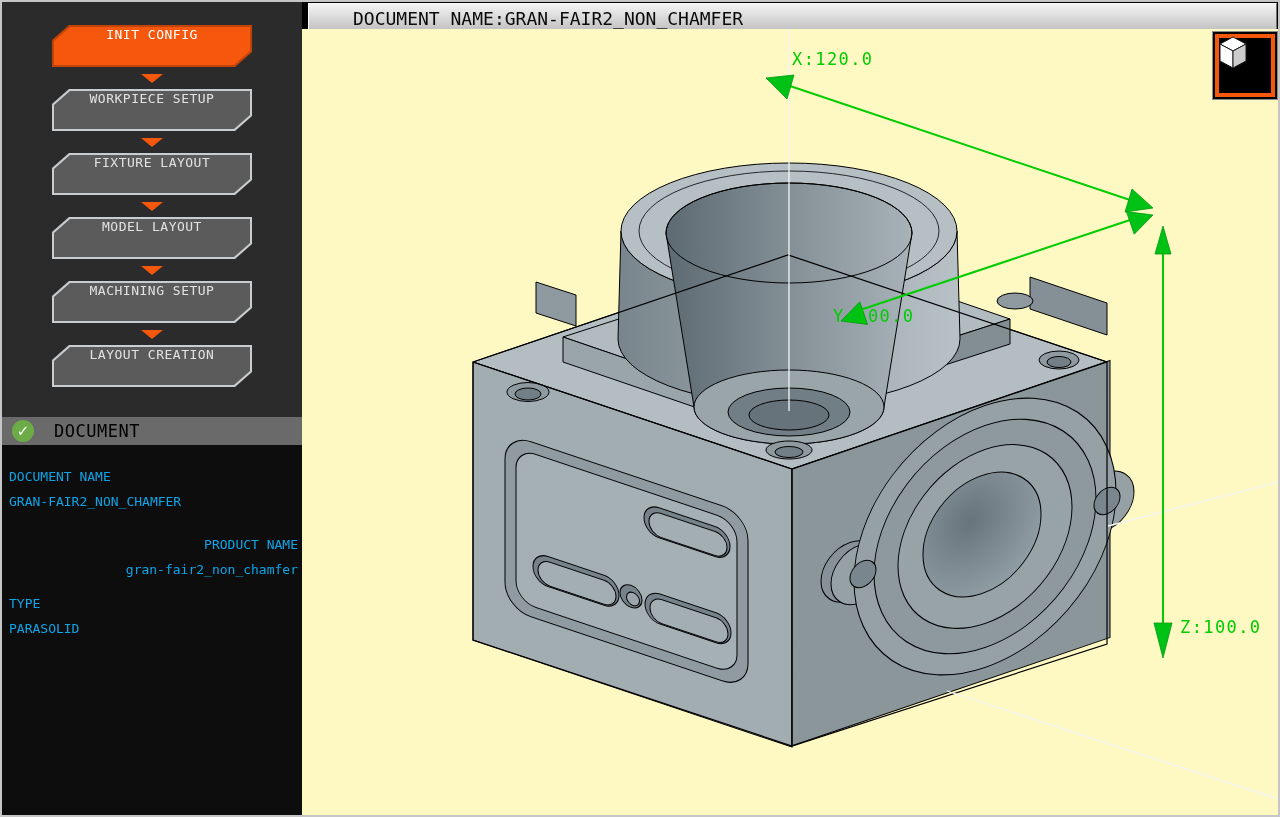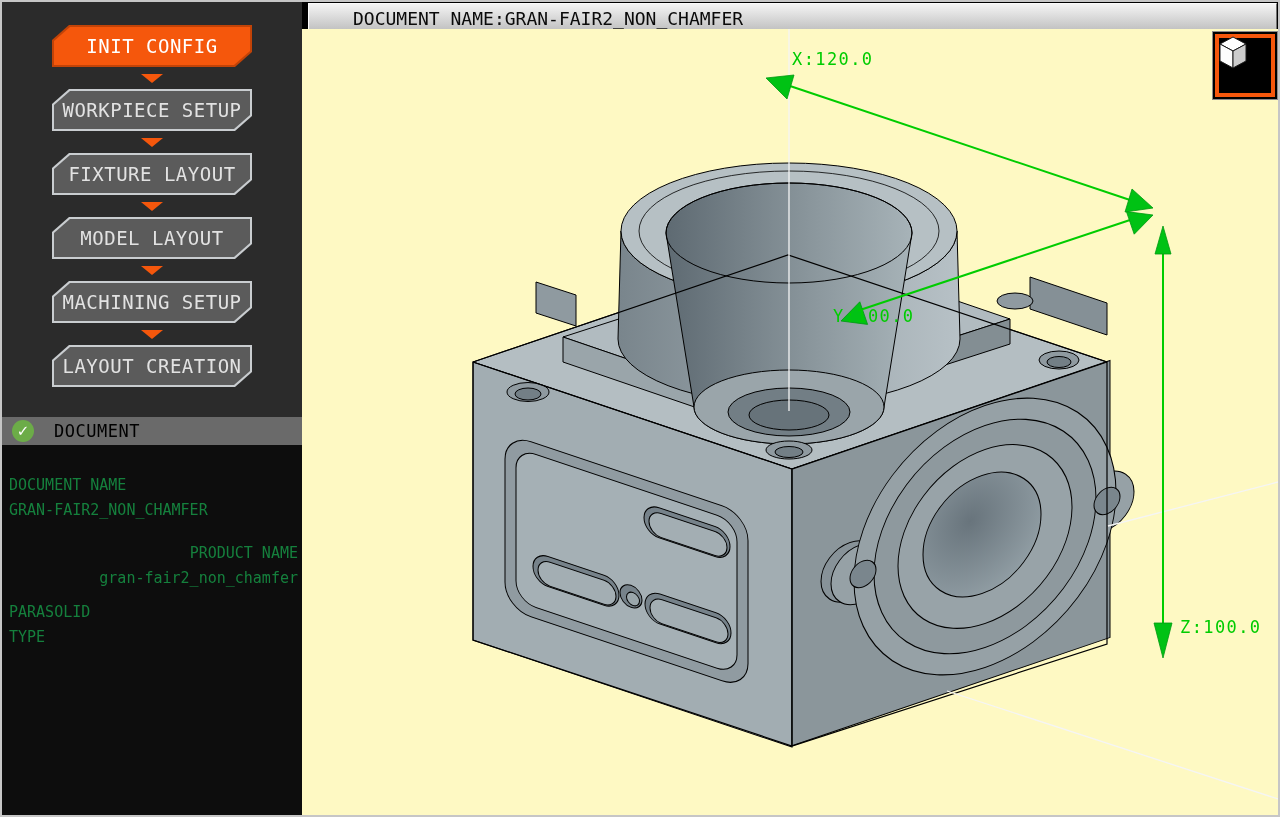--- a/index.html
+++ b/index.html
@@ -8,34 +8,34 @@
   .window{position:relative;width:1280px;height:817px;border:2px solid #c6c6c6;background:#000;overflow:hidden;}
 
   
   .sidebar{position:absolute;left:0;top:0;width:300px;height:100%;background:#2b2b2b;}
   .flow{padding-top:23px;}
   .step{position:relative;width:200px;height:42px;margin:0 auto;}
   .step .bg{position:absolute;inset:0;background:#c9cdd0;
     clip-path:polygon(17px 0,100% 0,100% calc(100% - 15px),calc(100% - 17px) 100%,0 100%,0 15px);}
   .step .inner{position:absolute;inset:2px;background:#5b5b5b;color:#e2e2e2;
     clip-path:polygon(16px 0,100% 0,100% calc(100% - 14px),calc(100% - 16px) 100%,0 100%,0 14px);
-    display:flex;align-items:center;justify-content:center;font-size:19px;letter-spacing:.5px;white-space:nowrap;}
+    display:flex;align-items:flex-start;justify-content:center;font-size:13px;letter-spacing:.5px;white-space:nowrap;}
   .step.active .bg{background:#c24307;}
   .step.active .inner{background:#f5570c;color:#ffffff;}
   .flow-arrow{width:0;height:0;margin:7px auto 6px auto;
     border-left:11px solid transparent;border-right:11px solid transparent;border-top:9px solid #f5570c;}
 
   .doc-header{position:absolute;left:0;right:0;top:415px;height:28px;background:#6a6a6a;
     display:flex;align-items:center;}
   .check{width:22px;height:22px;border-radius:50%;background:#6cac48;color:#fff;margin-left:10px;
     display:flex;align-items:center;justify-content:center;font-size:15px;font-weight:bold;
     font-family:"DejaVu Sans",sans-serif;}
   .doc-header-label{color:#000000;font-size:17px;margin-left:20px;letter-spacing:.5px;}
-  .doc-info{position:absolute;left:0;right:0;top:443px;bottom:0;background:#0d0d0d;color:#15803d;
-    padding:28px 4px 0 7px;font-size:15px;}
+  .doc-info{position:absolute;left:0;right:0;top:443px;bottom:0;background:#0d0d0d;color:#0ea5e9;
+    padding:19px 4px 0 7px;font-size:13px;}
   .doc-field{margin-bottom:18px;}
   .doc-field.tight{margin-bottom:9px;text-align:right;}
   .doc-field div{line-height:25px;white-space:nowrap;}
 
   
   .main{position:absolute;left:300px;top:0;right:0;bottom:0;background:#000;}
   .titlebar{position:absolute;left:6px;right:1px;top:1px;height:30px;
     background:linear-gradient(#f4f4f4,#bdbdbd);
     border:1px solid #707070;border-top-color:#fbfbfb;border-left-color:#fbfbfb;
     display:flex;align-items:center;padding-left:44px;font-size:18px;color:#0a0a0a;white-space:nowrap;}
@@ -111,22 +111,22 @@
     <div class="doc-info">
       <div class="doc-field">
         <div>DOCUMENT NAME</div>
         <div>GRAN-FAIR2_NON_CHAMFER</div>
       </div>
       <div class="doc-field tight">
         <div>PRODUCT NAME</div>
         <div>gran-fair2_non_chamfer</div>
       </div>
       <div class="doc-field">
+        <div>TYPE</div>
         <div>PARASOLID</div>
-        <div>TYPE</div>
       </div>
     </div>
   </div>
 
   <div class="main">
     <div class="titlebar">
       <span>DOCUMENT NAME:GRAN-FAIR2_NON_CHAMFER</span>
     </div>
 
     <div class="viewport">

